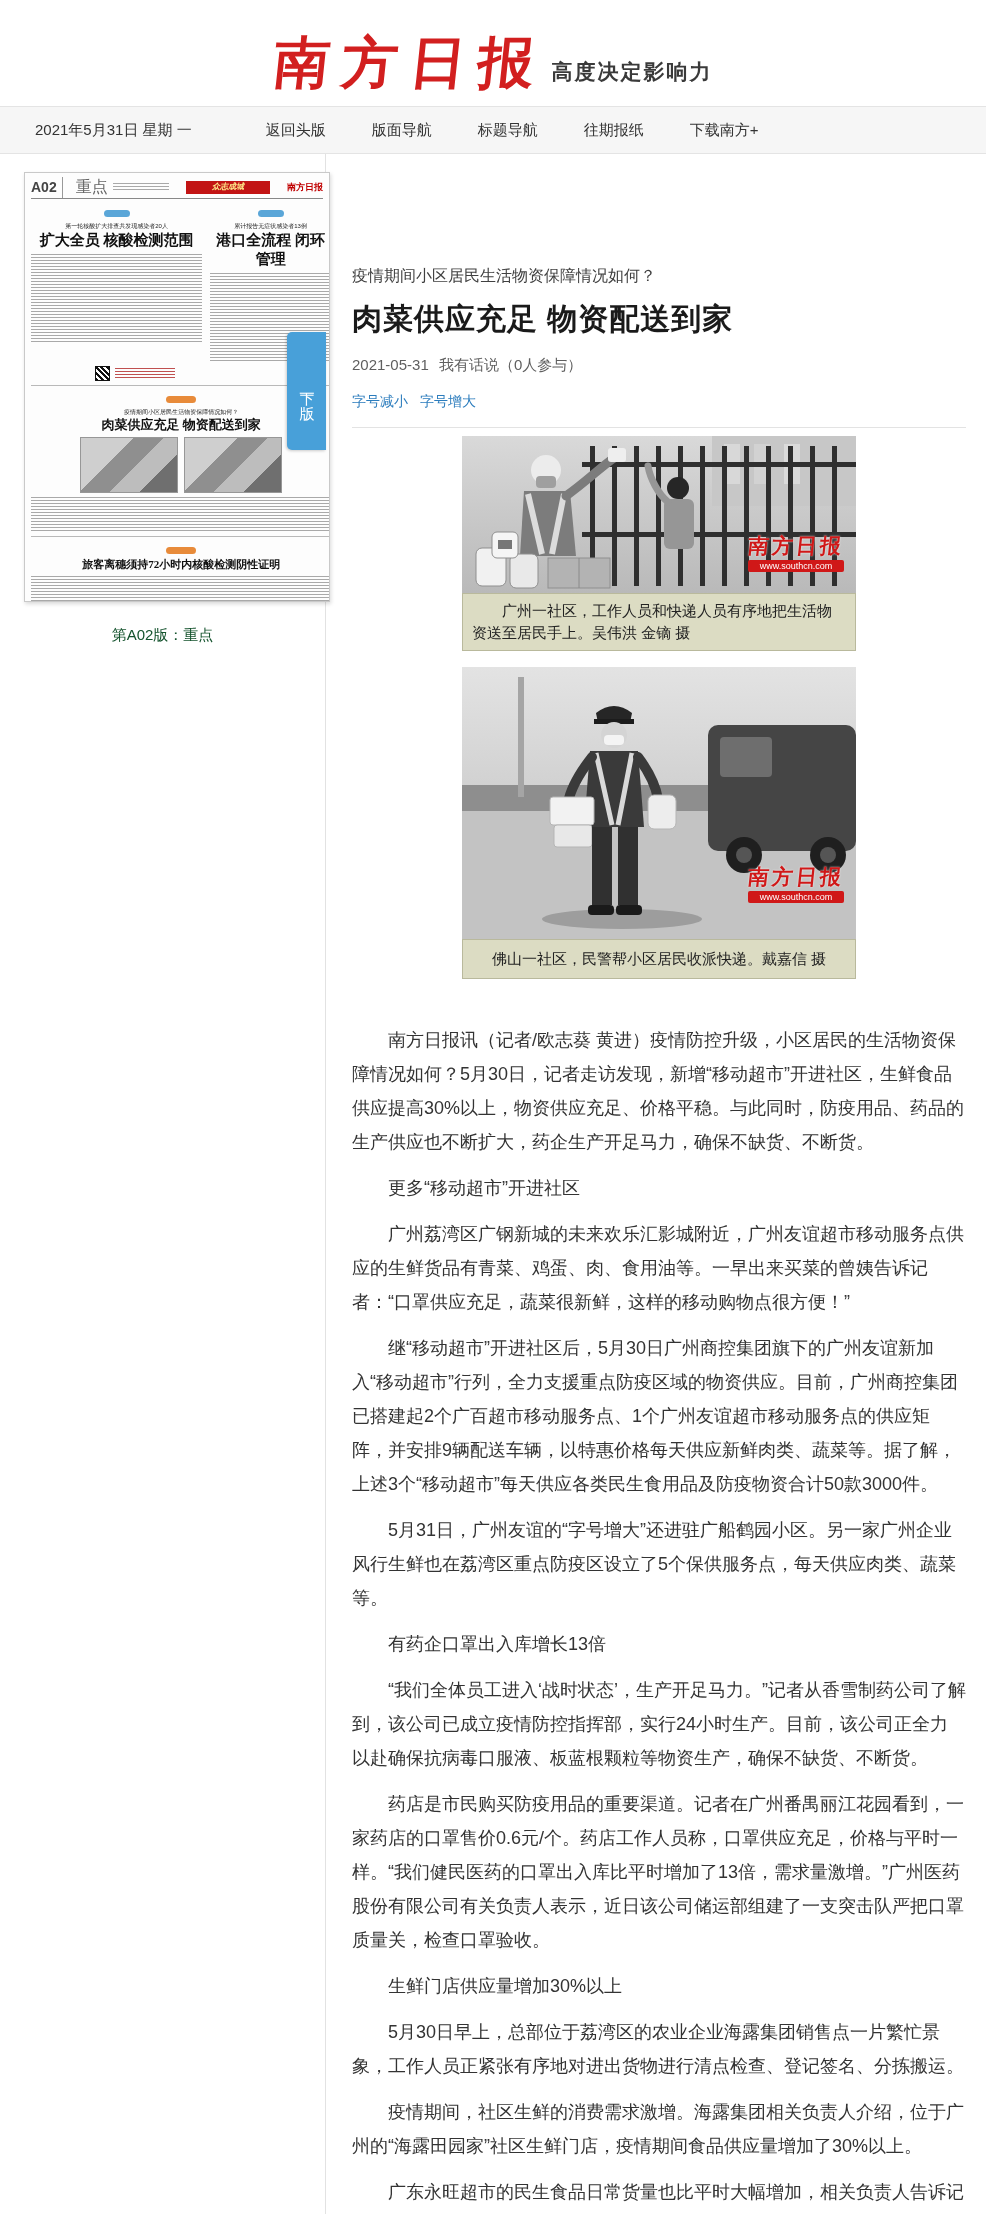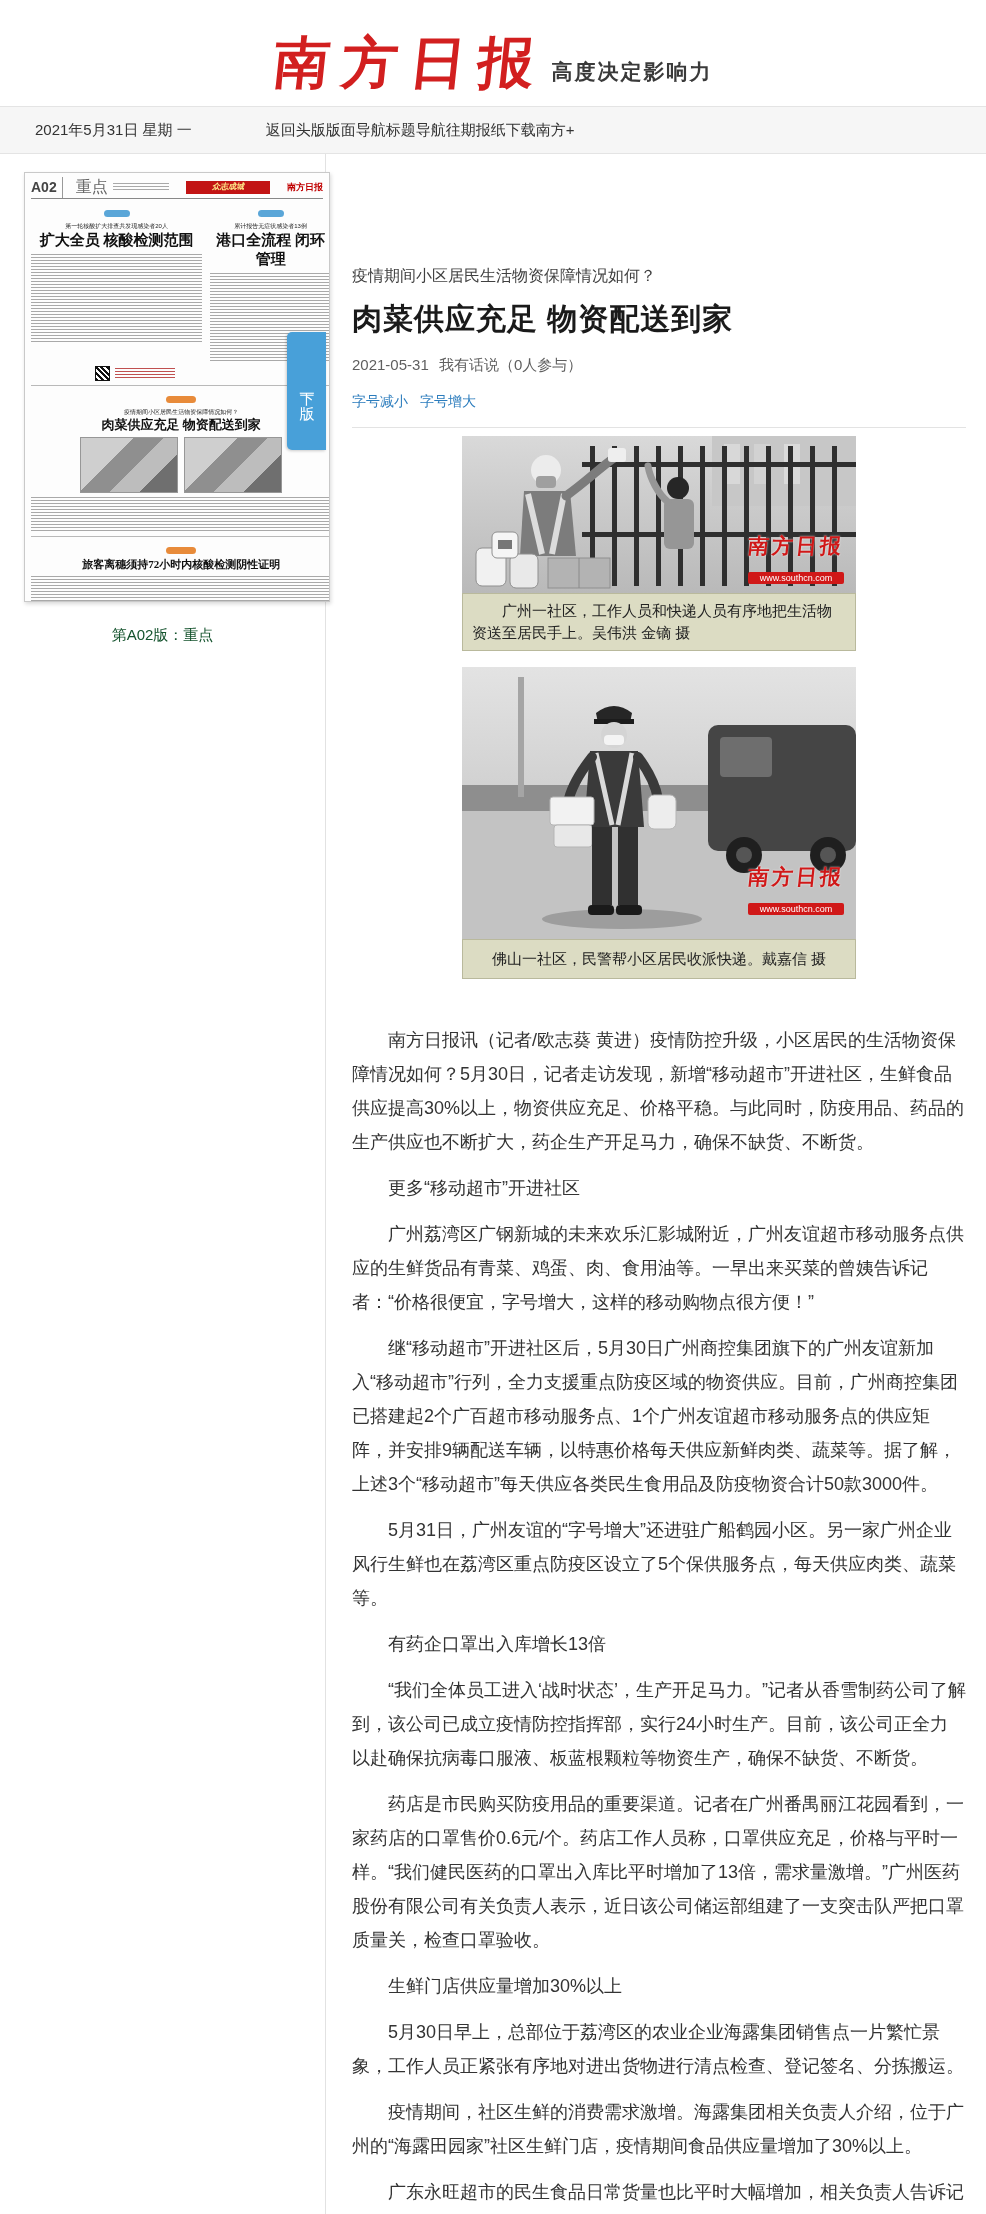--- a/index.html
+++ b/index.html
@@ -8,21 +8,21 @@
   .page { width: 986px; margin: 0 auto; min-height: 2214px; background: #fff; }
 
   
   .site-header { height: 106px; display: flex; align-items: flex-end; justify-content: center; padding-bottom: 16px; }
   .logo { font-family: "DejaVu Serif", "Liberation Serif", serif; font-weight: 900; font-size: 56px; line-height: 1; color: #d21f1f; letter-spacing: 12px; transform: skewX(-6deg); }
   .tagline { font-size: 21px; color: #3a3a3a; font-weight: 600; letter-spacing: 2px; margin-left: 6px; padding-bottom: 4px; }
 
   
   .nav-bar { height: 48px; background: #f6f6f6; border-top: 1px solid #e4e4e4; border-bottom: 1px solid #e4e4e4; display: flex; align-items: center; padding-left: 35px; font-size: 15px; }
   .nav-date { color: #333; margin-right: 74px; }
-  .nav-links { display: flex; }
+  .nav-links { display: flex; gap: 46px; }
   .nav-links a { color: #333; text-decoration: none; cursor: pointer; }
 
   
   .content { display: flex; align-items: stretch; }
   .sidebar { width: 326px; flex: 0 0 326px; border-right: 1px solid #e2e2e2; position: relative; padding-top: 18px; }
   .main { flex: 1; padding: 0 20px 30px 26px; }
 
   
   .thumb { width: 306px; height: 430px; margin-left: 24px; background: #fdfdfd; border: 1px solid #c9c9c9; box-shadow: 1px 2px 4px rgba(0,0,0,.15); padding: 6px; overflow: hidden; cursor: pointer; }
   .ft { background-image: repeating-linear-gradient(to bottom, #a9a9a9 0 1px, transparent 1px 3px); }
@@ -72,21 +72,21 @@
   .fig1 { margin-top: 8px; }
   .fig2 { margin-top: 16px; }
   figure svg { display: block; width: 394px; background: #cfcfcf; }
   .photo-caption { background: #dcdcc3; border: 1px solid #b9b99c; color: #222; font-size: 15px; line-height: 22px; padding: 6px 9px; }
   .photo-caption.indent { text-indent: 2em; }
   .photo-caption.center { text-align: center; line-height: 26px; }
   .watermark { position: absolute; right: 12px; }
   .fig1 .watermark { top: 96px; }
   .fig2 .watermark { top: 196px; }
   .wm-text { font-family: "DejaVu Serif", "Liberation Serif", serif; font-weight: 900; font-size: 21px; color: #d01818; letter-spacing: 3px; transform: skewX(-6deg); text-shadow: 0 0 2px rgba(255,255,255,.9); }
-  .wm-url { margin-top: 12px; background: #d01818; color: #fff; font-size: 9px; text-align: center; padding: 1px 3px; border-radius: 2px; }
+  .wm-url { margin-top: 0; background: #d01818; color: #fff; font-size: 9px; text-align: center; padding: 1px 3px; border-radius: 2px; }
 
   .art-body { margin-top: 44px; }
   .art-body p { margin: 0 0 12px 0; font-size: 18px; line-height: 34px; text-indent: 2em; color: #333; }
   .art-body p.sub { margin-bottom: 12px; }
 </style>
 </head>
 <body>
 
 <div class="page">
 
@@ -278,21 +278,21 @@
         <div class="watermark">
           <div class="wm-text">南方日报</div>
           <div class="wm-url">www.southcn.com</div>
         </div>
         <figcaption class="photo-caption center">佛山一社区，民警帮小区居民收派快递。戴嘉信 摄</figcaption>
       </figure>
 
       <div class="art-body">
           <p class="para">南方日报讯（记者/欧志葵 黄进）疫情防控升级，小区居民的生活物资保障情况如何？5月30日，记者走访发现，新增“移动超市”开进社区，生鲜食品供应提高30%以上，物资供应充足、价格平稳。与此同时，防疫用品、药品的生产供应也不断扩大，药企生产开足马力，确保不缺货、不断货。</p>
           <p class="sub">更多“移动超市”开进社区</p>
-          <p class="para">广州荔湾区广钢新城的未来欢乐汇影城附近，广州友谊超市移动服务点供应的生鲜货品有青菜、鸡蛋、肉、食用油等。一早出来买菜的曾姨告诉记者：“价格很便宜，字号增大，这样的移动购物点很方便！”</p>
+          <p class="para">广州荔湾区广钢新城的未来欢乐汇影城附近，广州友谊超市移动服务点供应的生鲜货品有青菜、鸡蛋、肉、食用油等。一早出来买菜的曾姨告诉记者：“口罩供应充足，蔬菜很新鲜，这样的移动购物点很方便！”</p>
           <p class="para">继“移动超市”开进社区后，5月30日广州商控集团旗下的广州友谊新加入“移动超市”行列，全力支援重点防疫区域的物资供应。目前，广州商控集团已搭建起2个广百超市移动服务点、1个广州友谊超市移动服务点的供应矩阵，并安排9辆配送车辆，以特惠价格每天供应新鲜肉类、蔬菜等。据了解，上述3个“移动超市”每天供应各类民生食用品及防疫物资合计50款3000件。</p>
           <p class="para">5月31日，广州友谊的“字号增大”还进驻广船鹤园小区。另一家广州企业风行生鲜也在荔湾区重点防疫区设立了5个保供服务点，每天供应肉类、蔬菜等。</p>
           <p class="sub">有药企口罩出入库增长13倍</p>
           <p class="para">“我们全体员工进入‘战时状态’，生产开足马力。”记者从香雪制药公司了解到，该公司已成立疫情防控指挥部，实行24小时生产。目前，该公司正全力以赴确保抗病毒口服液、板蓝根颗粒等物资生产，确保不缺货、不断货。</p>
           <p class="para">药店是市民购买防疫用品的重要渠道。记者在广州番禺丽江花园看到，一家药店的口罩售价0.6元/个。药店工作人员称，口罩供应充足，价格与平时一样。“我们健民医药的口罩出入库比平时增加了13倍，需求量激增。”广州医药股份有限公司有关负责人表示，近日该公司储运部组建了一支突击队严把口罩质量关，检查口罩验收。</p>
           <p class="sub">生鲜门店供应量增加30%以上</p>
           <p class="para">5月30日早上，总部位于荔湾区的农业企业海露集团销售点一片繁忙景象，工作人员正紧张有序地对进出货物进行清点检查、登记签名、分拣搬运。</p>
           <p class="para">疫情期间，社区生鲜的消费需求激增。海露集团相关负责人介绍，位于广州的“海露田园家”社区生鲜门店，疫情期间食品供应量增加了30%以上。</p>
           <p class="para">广东永旺超市的民生食品日常货量也比平时大幅增加，相关负责人告诉记者，该超市货源充足，价格平稳，进口冷链商品均录入“冷库通”，并自动生成随附追溯码贴在货架显眼位置。“我们各门店均已上线‘永旺到家’自平台APP和小程序，还有京东到家等第三方平台作为补充，1小时新鲜配送到家。”</p>
         </div>

